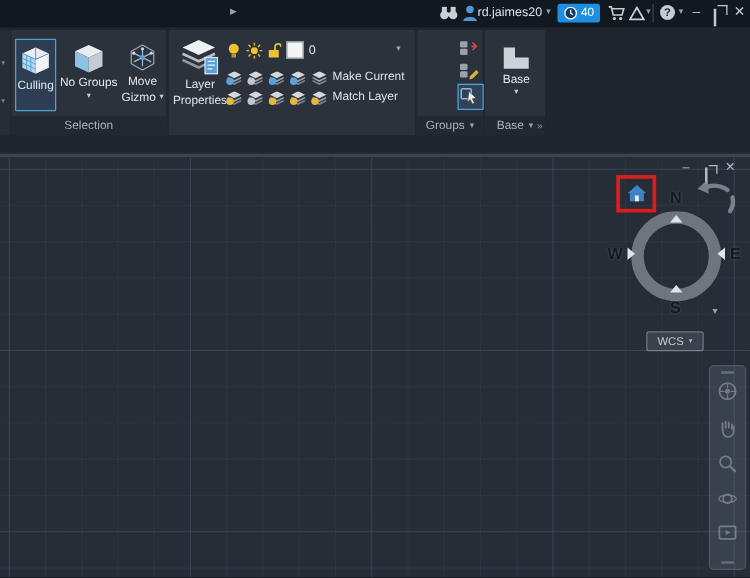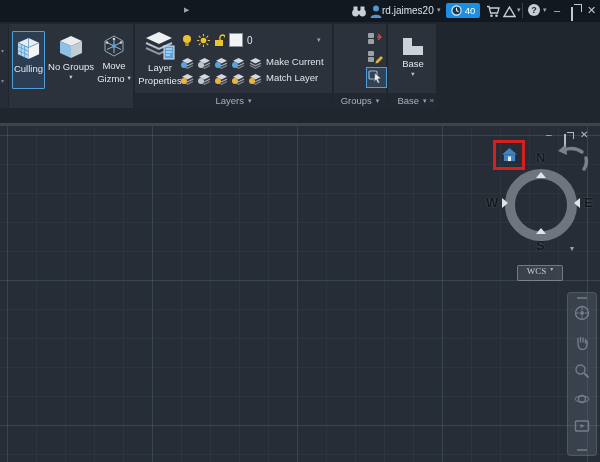--- a/index.html
+++ b/index.html
@@ -90,22 +90,22 @@
     border-right:6px solid #e0e4e8;position:absolute;}
   .tri-right{width:0;height:0;border-top:5px solid transparent;border-bottom:5px solid transparent;
     border-left:6px solid #e0e4e8;position:absolute;}
   .vc-top{position:absolute;left:520px;top:58px;width:42px;height:42px;background:#d8d9db;
     border:1px solid #efefef;box-shadow:0 0 0 1px #7e8288;display:flex;align-items:center;justify-content:center;}
   .vc-top .inner{width:32px;height:32px;border:1px solid #9a9da1;display:flex;align-items:center;justify-content:center;
     font-size:10px;font-weight:bold;color:#26282b;letter-spacing:.5px;}
   .vc-menu-caret{position:absolute;left:570px;top:119px;font-size:8px;color:#9aa2ab;line-height:1;}
   .wcs{position:absolute;left:517px;top:139px;width:44px;height:14px;border-radius:2px;
     background:rgba(130,138,148,.22);border:1px solid rgba(162,170,180,.55);
-    display:flex;justify-content:center;gap:4px;
-    font-size:9px;color:#c6ccd3;font-family:Liberation Serif, serif;}
+    display:flex;align-items:center;justify-content:center;gap:4px;
+    font-size:9px;color:#c6ccd3;}
   .wcs .pc{font-size:6px;color:#aab1b9;line-height:1;}
 
   
   .navbar{position:absolute;left:567px;top:166px;width:28px;height:162px;border-radius:4px;
     background:rgba(90,100,112,.38);border:1px solid rgba(142,152,164,.25);}
   .navbar .grip{position:absolute;left:9px;width:10px;height:2px;background:rgba(170,180,190,.4);}
   .nv{position:absolute;left:6px;opacity:.5;}
 </style>
 </head>
 <body>
@@ -203,20 +203,23 @@
           <circle cx="12" cy="5" r="1.3" fill="#c9d3db"></circle>
             <circle cx="5" cy="8.5" r="1.3" fill="#c9d3db"></circle>
             <circle cx="19" cy="8.5" r="1.3" fill="#c9d3db"></circle>
         </svg>
         <span class="lbl">Move</span>
         <span class="lbl" style="display:flex;align-items:center;gap:3px">
           <span>Gizmo</span>
           <span class="sub-caret">▾</span>
         </span>
       </div>
+      <div class="plabel">
+        <span>Selection</span>
+      </div>
     </div>
 
     <div class="panel" style="left:135px;width:197px">
       <div class="bigbtn" style="left:4px;top:7px;width:40px;height:62px">
         <svg width="30" height="28" viewBox="0 0 30 28">
           <polygon points="14,0 27,6 14,12 1,6" fill="#eef1f4"></polygon>
           <path d="M1 11l13 6 13-6" fill="none" stroke="#b7bec5" stroke-width="2"></path>
           <path d="M1 16l13 6 13-6" fill="none" stroke="#8f969e" stroke-width="2"></path>
           <rect x="19" y="14" width="10" height="13" fill="#5aa2dc" stroke="#dfe6ec" stroke-width="1"></rect>
           <path d="M21 17h6M21 20h6M21 23h4" stroke="#eaf2f8" stroke-width="1"></path>
@@ -276,24 +279,20 @@
             </svg><i class="dot dot-yellow"></i></span>
         <span class="mini"><svg width="13" height="11" viewBox="0 0 16 14">
               <use href="#stk"></use>
             </svg><i class="dot dot-yellow"></i></span>
         <span class="mini"><svg width="13" height="11" viewBox="0 0 16 14">
               <use href="#stk"></use>
             </svg><i class="dot dot-yellow"></i></span>
         <span class="txt">Match Layer</span>
       </div>
 
-      <div class="plabel">
-        <span>Layers</span>
-        <span class="pc">▾</span>
-      </div>
     </div>
 
     <div class="panel" style="left:334px;width:52px">
       <span class="gmini" style="position:absolute;left:33px;top:7px">
         <svg width="16" height="15" viewBox="0 0 16 15">
             <rect x="1" y="2" width="6" height="5" rx="1" fill="#9aa1a9"></rect>
             <rect x="1" y="8" width="6" height="5" rx="1" fill="#9aa1a9"></rect>
             <path d="M11 3l3 3-3 3M14 6h-4" stroke="#c84b4b" stroke-width="1.4" fill="none"></path>
           </svg>
       </span>

